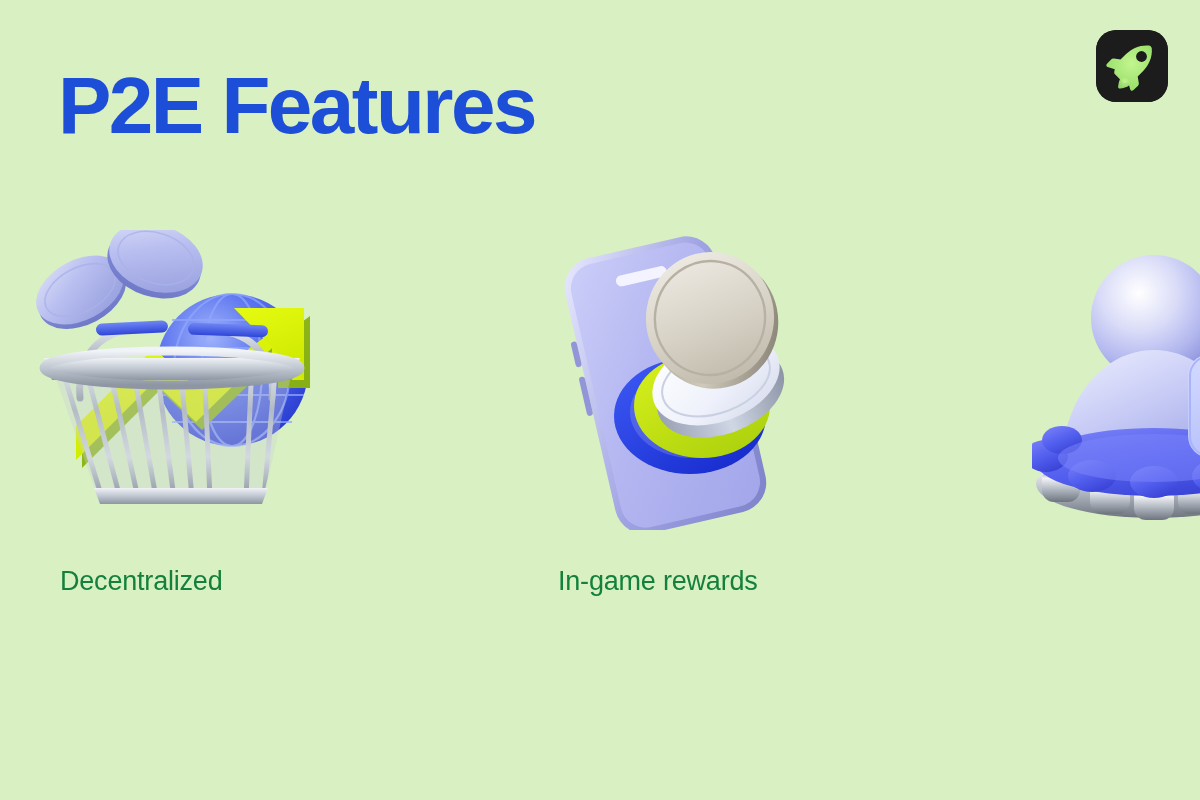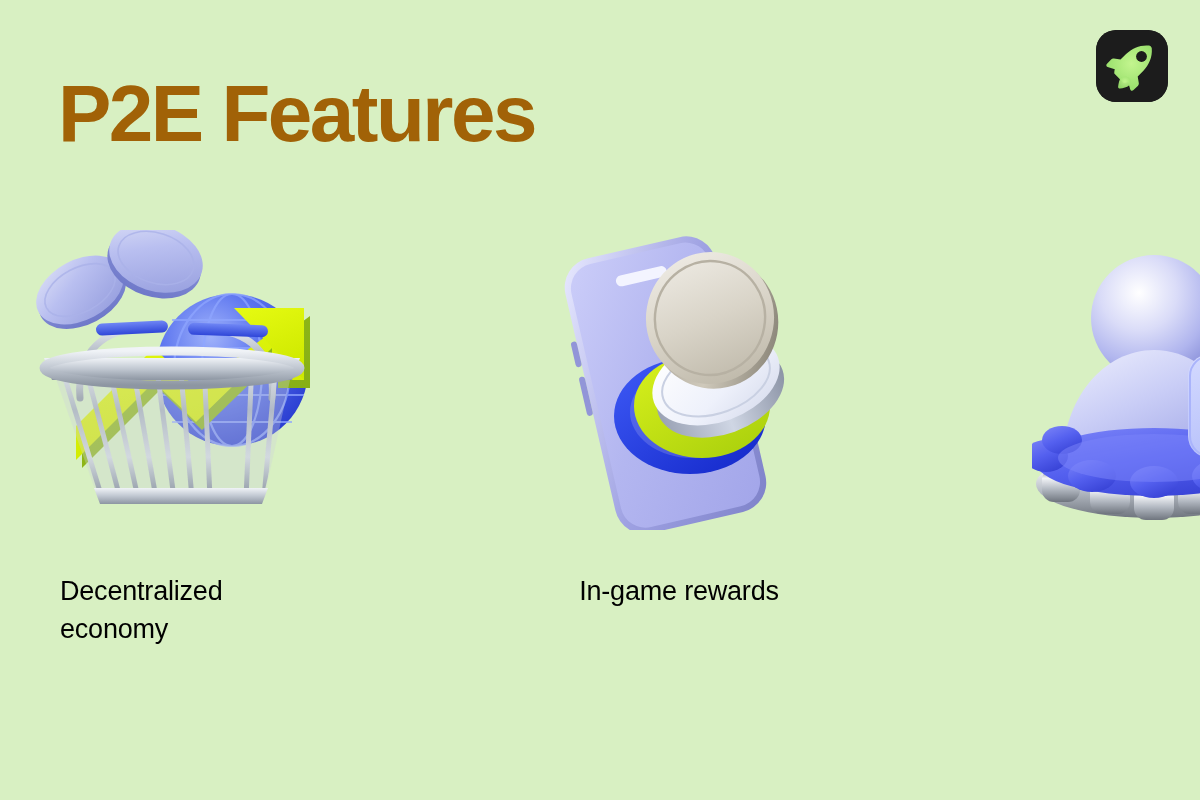--- a/index.html
+++ b/index.html
@@ -40,26 +40,26 @@
     align-items: center;
     justify-content: center;
     overflow: hidden;
   }
   .logo-badge svg { display: block; }
 
   
   .page-title {
     position: absolute;
     left: 58px;
-    top: 74px;
+    top: 66px;
     font-size: 80px;
     line-height: 1;
     font-weight: 700;
     letter-spacing: -2.5px;
-    color: #a16207;
+    color: #1d4ed8;
     white-space: nowrap;
   }
 
   
   .features {
     position: absolute;
     left: 0;
     top: 230px;
     width: 1200px;
     display: flex;
@@ -72,30 +72,30 @@
   .art {
     position: relative;
     width: 300px;
     height: 300px;
     margin-left: 36px;
   }
   .art svg { display: block; width: 300px; height: 300px; }
 
   .caption {
     margin-left: 60px;
-    margin-top: 42px;
+    margin-top: 32px;
     font-size: 27px;
     line-height: 1.42;
     font-weight: 400;
     letter-spacing: -0.2px;
-    color: #000000;
+    color: #15803d;
     max-width: 300px;
   }
   .feature-2 .art { margin-left: 142px; }
-  .feature-2 .caption { margin-left: 158px; text-align: center; }
+  .feature-2 .caption { margin-left: 158px; }
   .feature-3 .art { margin-left: 232px; }
   .feature-3 .caption { margin-left: 270px; }
 </style>
 </head>
 <body style="background: rgb(216, 240, 194);">
 
 <div class="poster">
 
   <div class="logo-badge">
     <svg viewBox="0 0 72 72" width="72" height="72" aria-hidden="true">
@@ -227,21 +227,20 @@
 
             <path d="M8 128 L264 128 L256 150 L16 150 Z" fill="url(#rimG)"></path>
             <ellipse cx="136" cy="138" rx="128" ry="17" fill="none" stroke="url(#rimG)" stroke-width="9"></ellipse>
 
             <path d="M58 258 L232 258 L226 274 L64 274 Z" fill="url(#rimG)"></path>
           </g>
         </svg>
       </div>
       <div class="caption">
         <div>Decentralized</div>
-        <div>economy</div>
       </div>
     </div>
 
     <div class="feature feature-2">
       <div class="art">
         <svg viewBox="0 0 300 300" aria-hidden="true">
           <defs>
             <linearGradient id="phoneFace" x1="0.1" y1="0" x2="0.9" y2="1">
               <stop offset="0%" stop-color="#c9cbf8"></stop>
               <stop offset="45%" stop-color="#b3b6f0"></stop>

